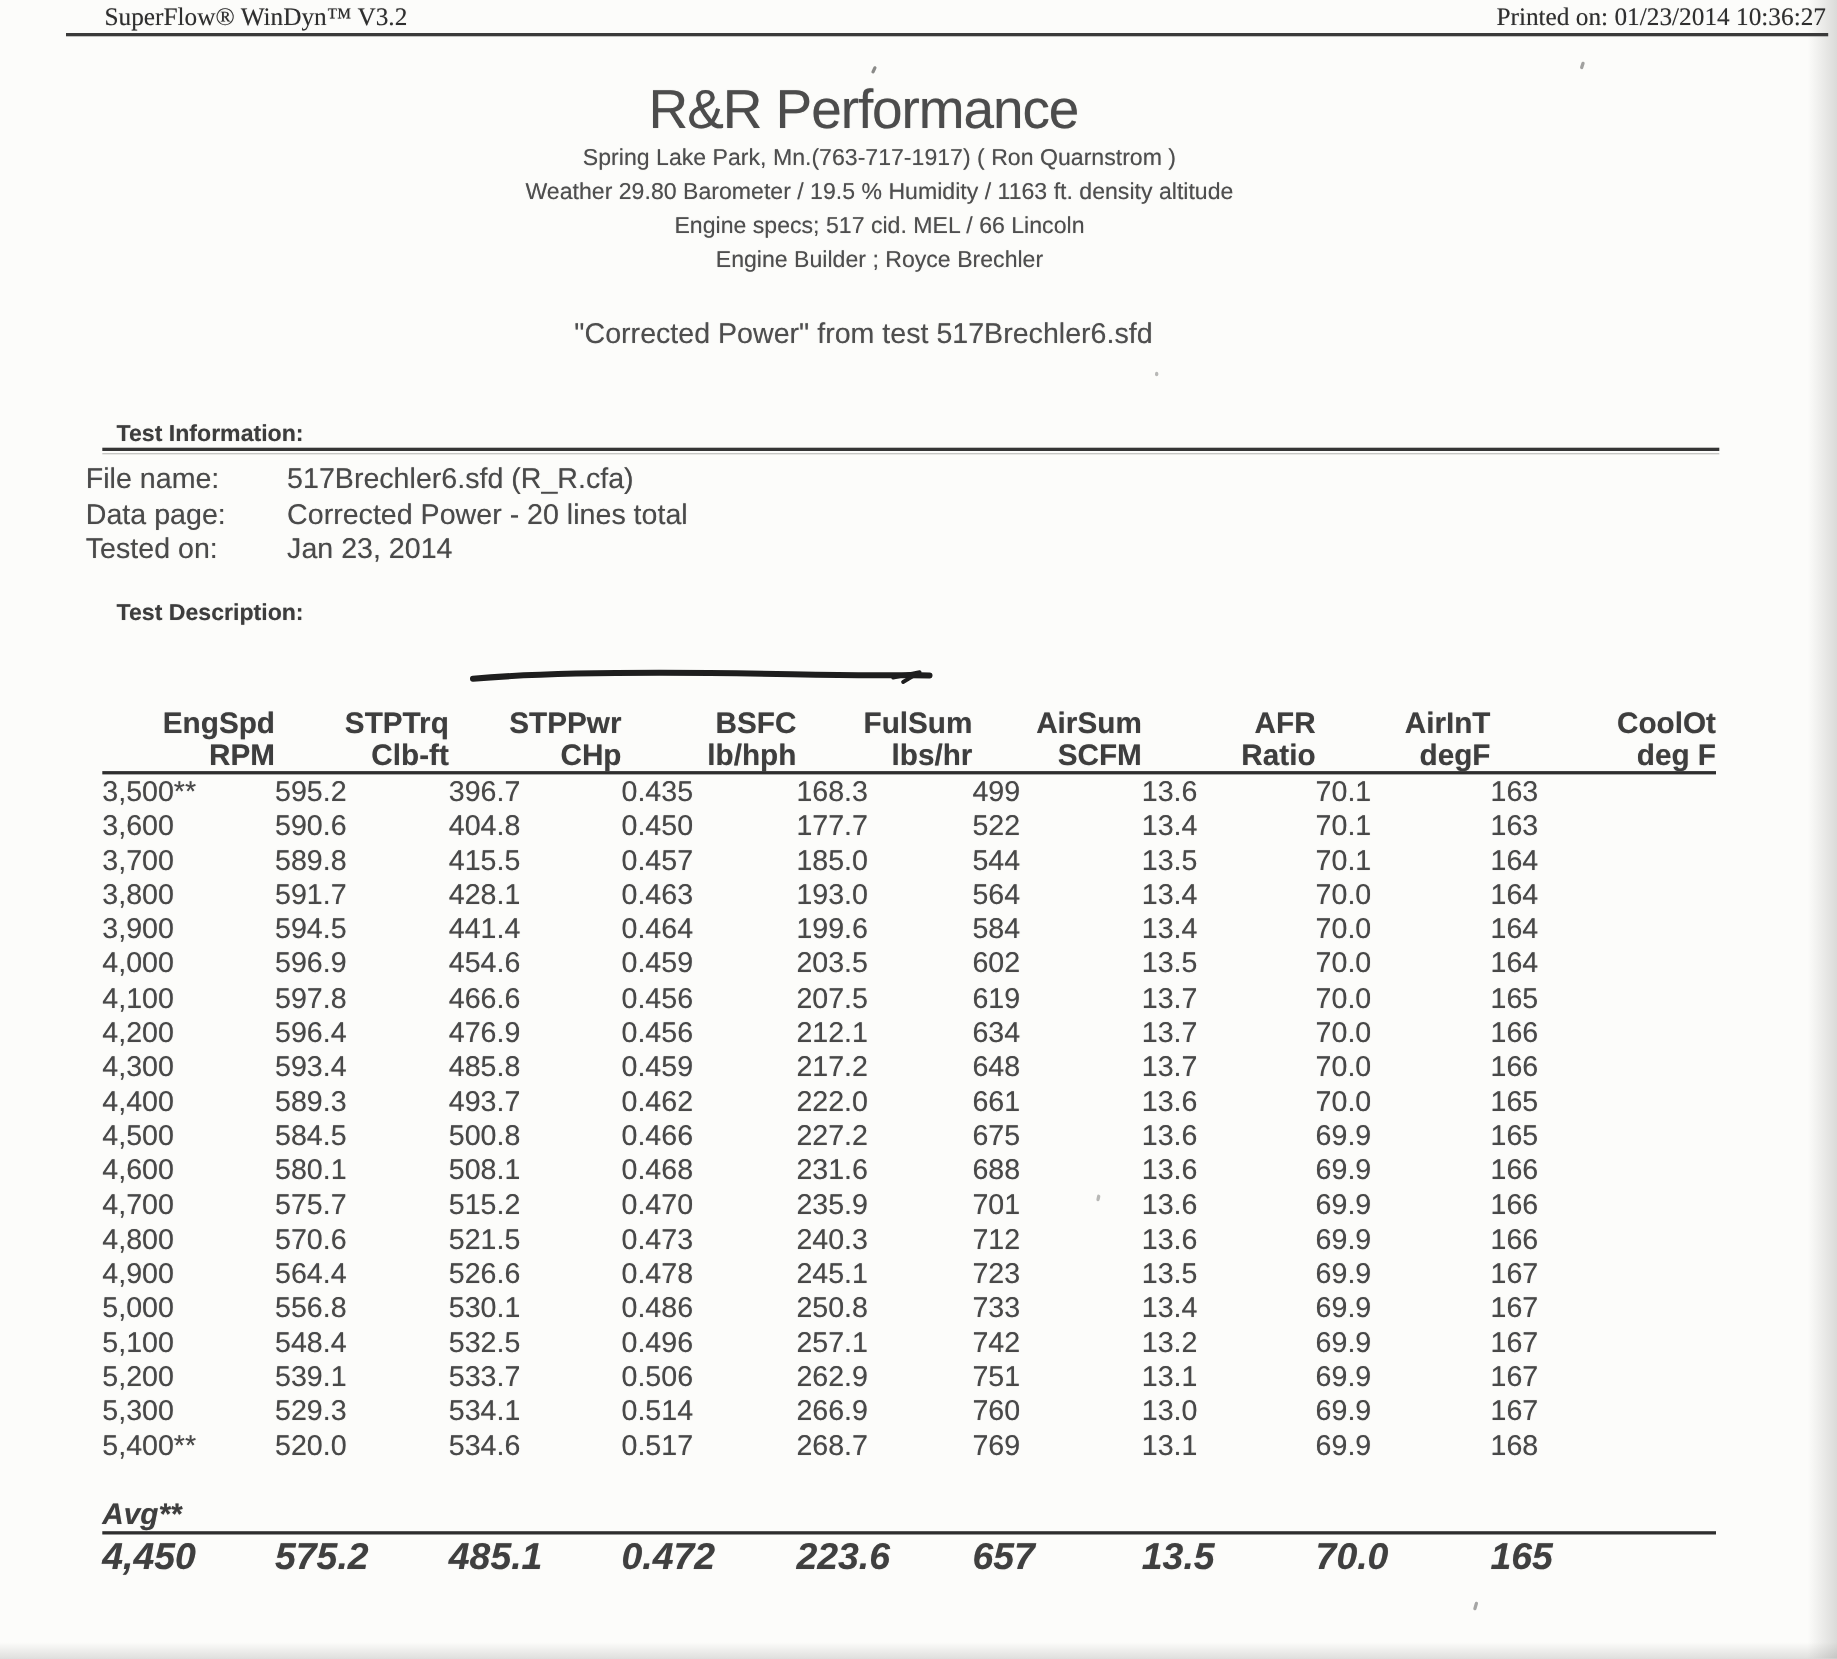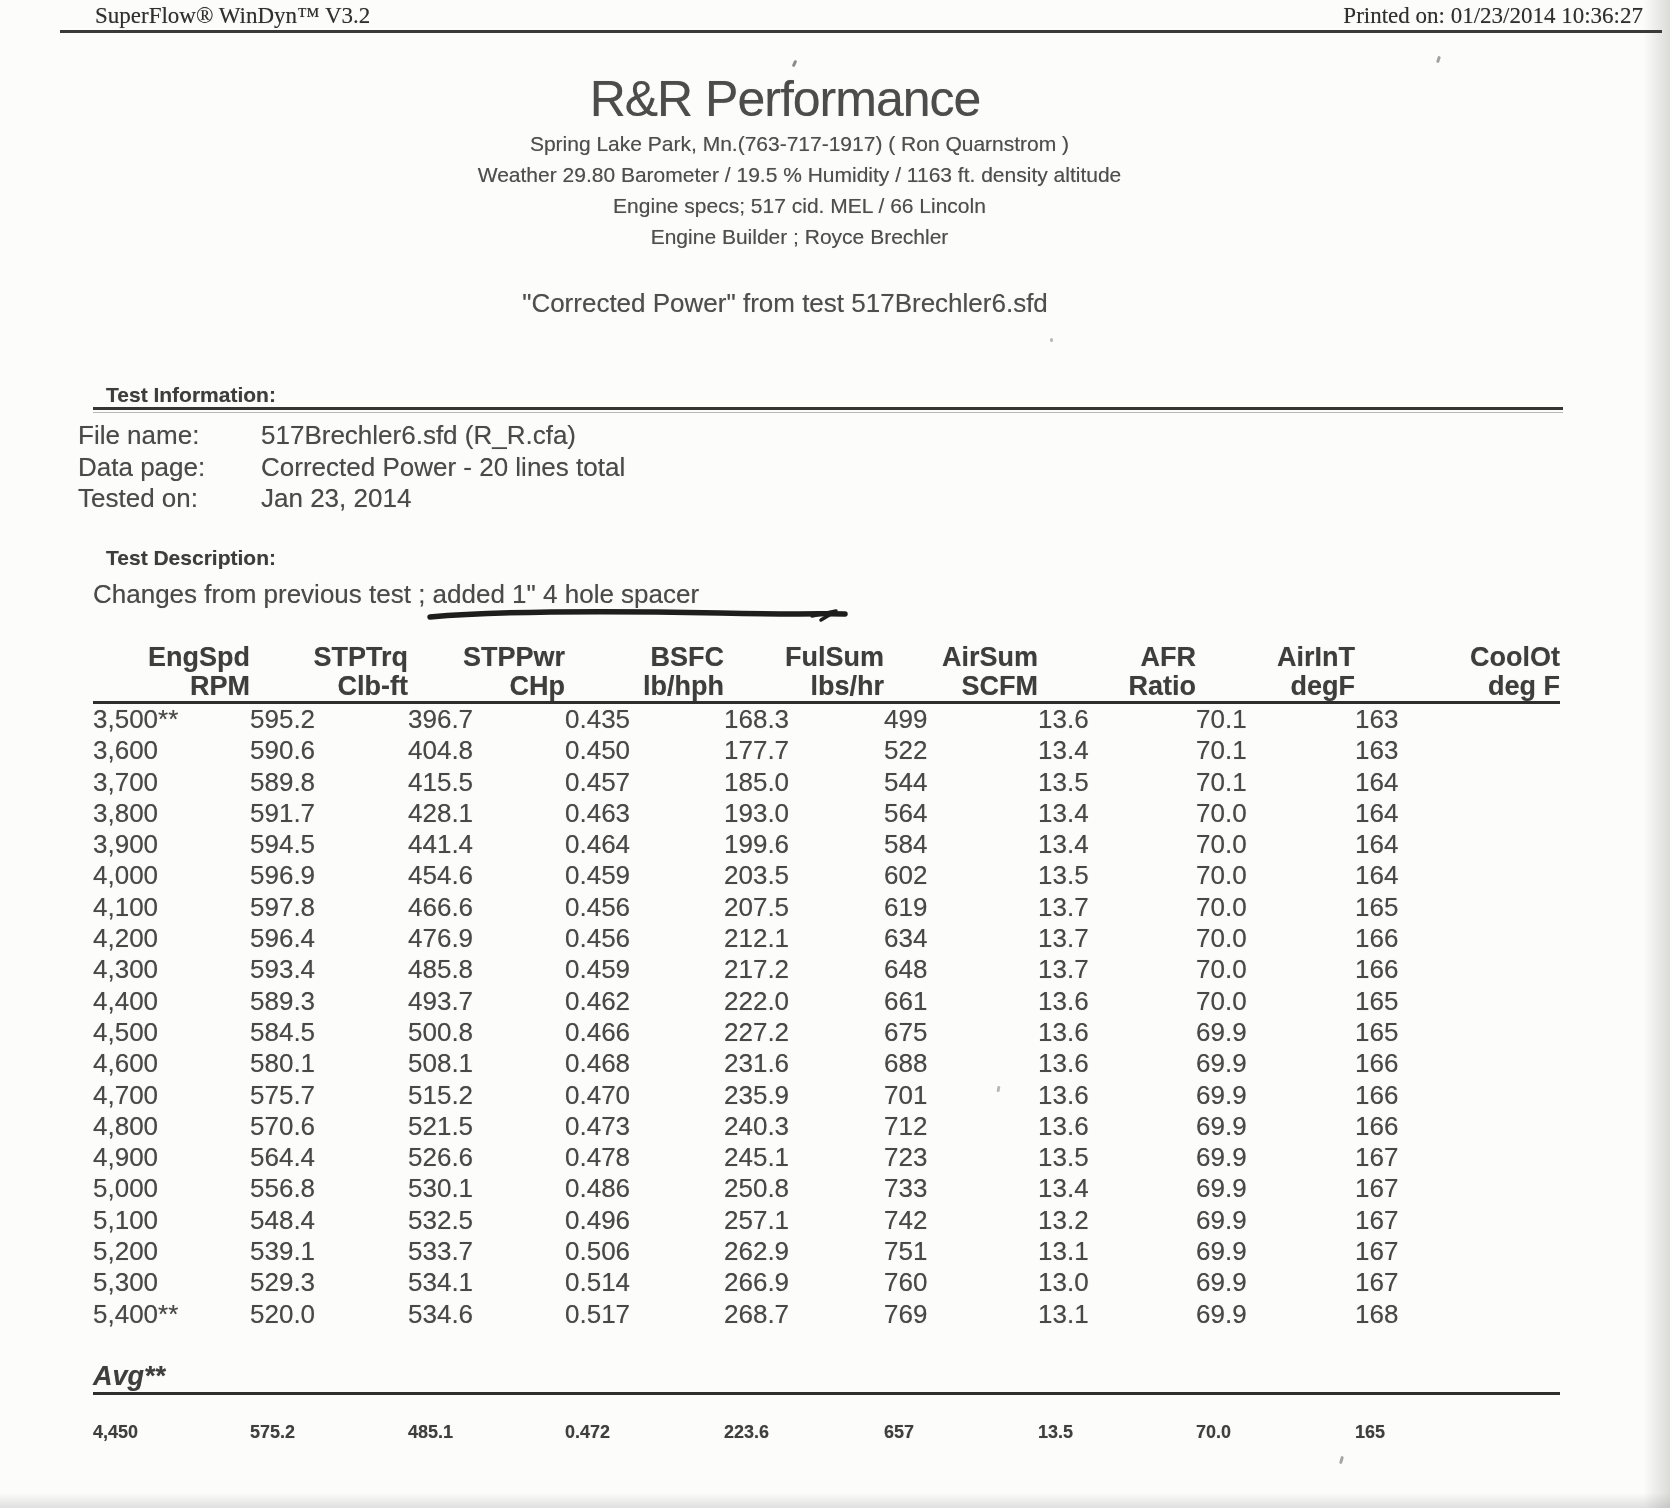--- a/index.html
+++ b/index.html
@@ -13,21 +13,21 @@
       #fcfcfa;
     font-family:"Liberation Sans", sans-serif;
     color:#4a4a4a;
     overflow:hidden;
   }
   .page * { box-sizing:border-box; }
   .soft { text-shadow:0 0 0.7px rgba(80,80,80,0.55); }
 
   
   .print-header {
-    position:absolute; top:3px; left:95px; right:27px;
+    position:absolute; top:3px; left:95px; right:10px;
     display:flex; justify-content:space-between;
     font-family:"Liberation Serif", serif;
     font-size:23px; color:#2f2f2f;
   }
   .top-rule {
     position:absolute; top:30px; left:60px; width:1602px; height:3px;
     background:#3a3a3a;
   }
 
   
@@ -69,21 +69,21 @@
   .thead-row { font-size:27px; font-weight:bold; color:#3e3e3e; line-height:29px; height:29px;text-align:right; }
   .thead-rule { height:3px; background:#2e2e2e; margin-top:0px; }
   .tbody { margin-top:0; }
   .trow { font-size:26px; line-height:31.3px; height:31.3px; color:#484848; }
   .avg-label {
     font-size:27px; font-weight:bold; font-style:italic; color:#3e3e3e;
     line-height:27px; margin-top:33px;
   }
   .avg-rule { height:3px; background:#2e2e2e; margin-top:2px; }
   .avg-row {
-    margin-top:22px; font-size:18px; font-weight:bold; 
+    margin-top:5px; font-size:34px; font-weight:bold; font-style:italic;
     color:#3f3f3f; line-height:30px;
   }
 
   
   .speck { position:absolute; background:#8a8a88; border-radius:2px; }
   .speck-1 { left:793px; top:60px;  width:3px; height:7px; transform:rotate(25deg); }
   .speck-2 { left:1437px; top:56px; width:3px; height:7px; transform:rotate(18deg); opacity:.8; }
   .speck-3 { left:1050px; top:338px; width:3px; height:4px; opacity:.6; }
   .speck-4 { left:997px; top:1086px; width:3px; height:6px; transform:rotate(12deg); opacity:.6; }
   .speck-5 { left:1340px; top:1456px; width:3px; height:8px; transform:rotate(16deg); opacity:.75; }
@@ -119,21 +119,20 @@
       <span class="info-label">Data page:</span>
       <span>Corrected Power - 20 lines total</span>
     </div>
     <div class="info-row">
       <span class="info-label">Tested on:</span>
       <span>Jan 23, 2014</span>
     </div>
   </div>
 
   <div class="section-heading soft" style="top:546px;">Test Description:</div>
-  <div class="desc-text soft">Changes from previous test ;  added 1" 4 hole spacer</div>
 
   <svg class="pen-mark" width="460" height="28" viewBox="0 0 460 28">
     <path d="M 10 17 C 90 10, 200 11, 300 13 S 400 13, 425 14" fill="none" stroke="#1e1e1e" stroke-width="5.5" stroke-linecap="round"></path>
     <path d="M 392 16 l 24 -5 l -15 9" fill="none" stroke="#1e1e1e" stroke-width="3.5" stroke-linecap="round" stroke-linejoin="round"></path>
   </svg>
 
   <div class="dyno-table">
     <div class="tgrid thead-row">
         <span class="tcell soft">EngSpd</span>
         <span class="tcell soft">STPTrq</span>

